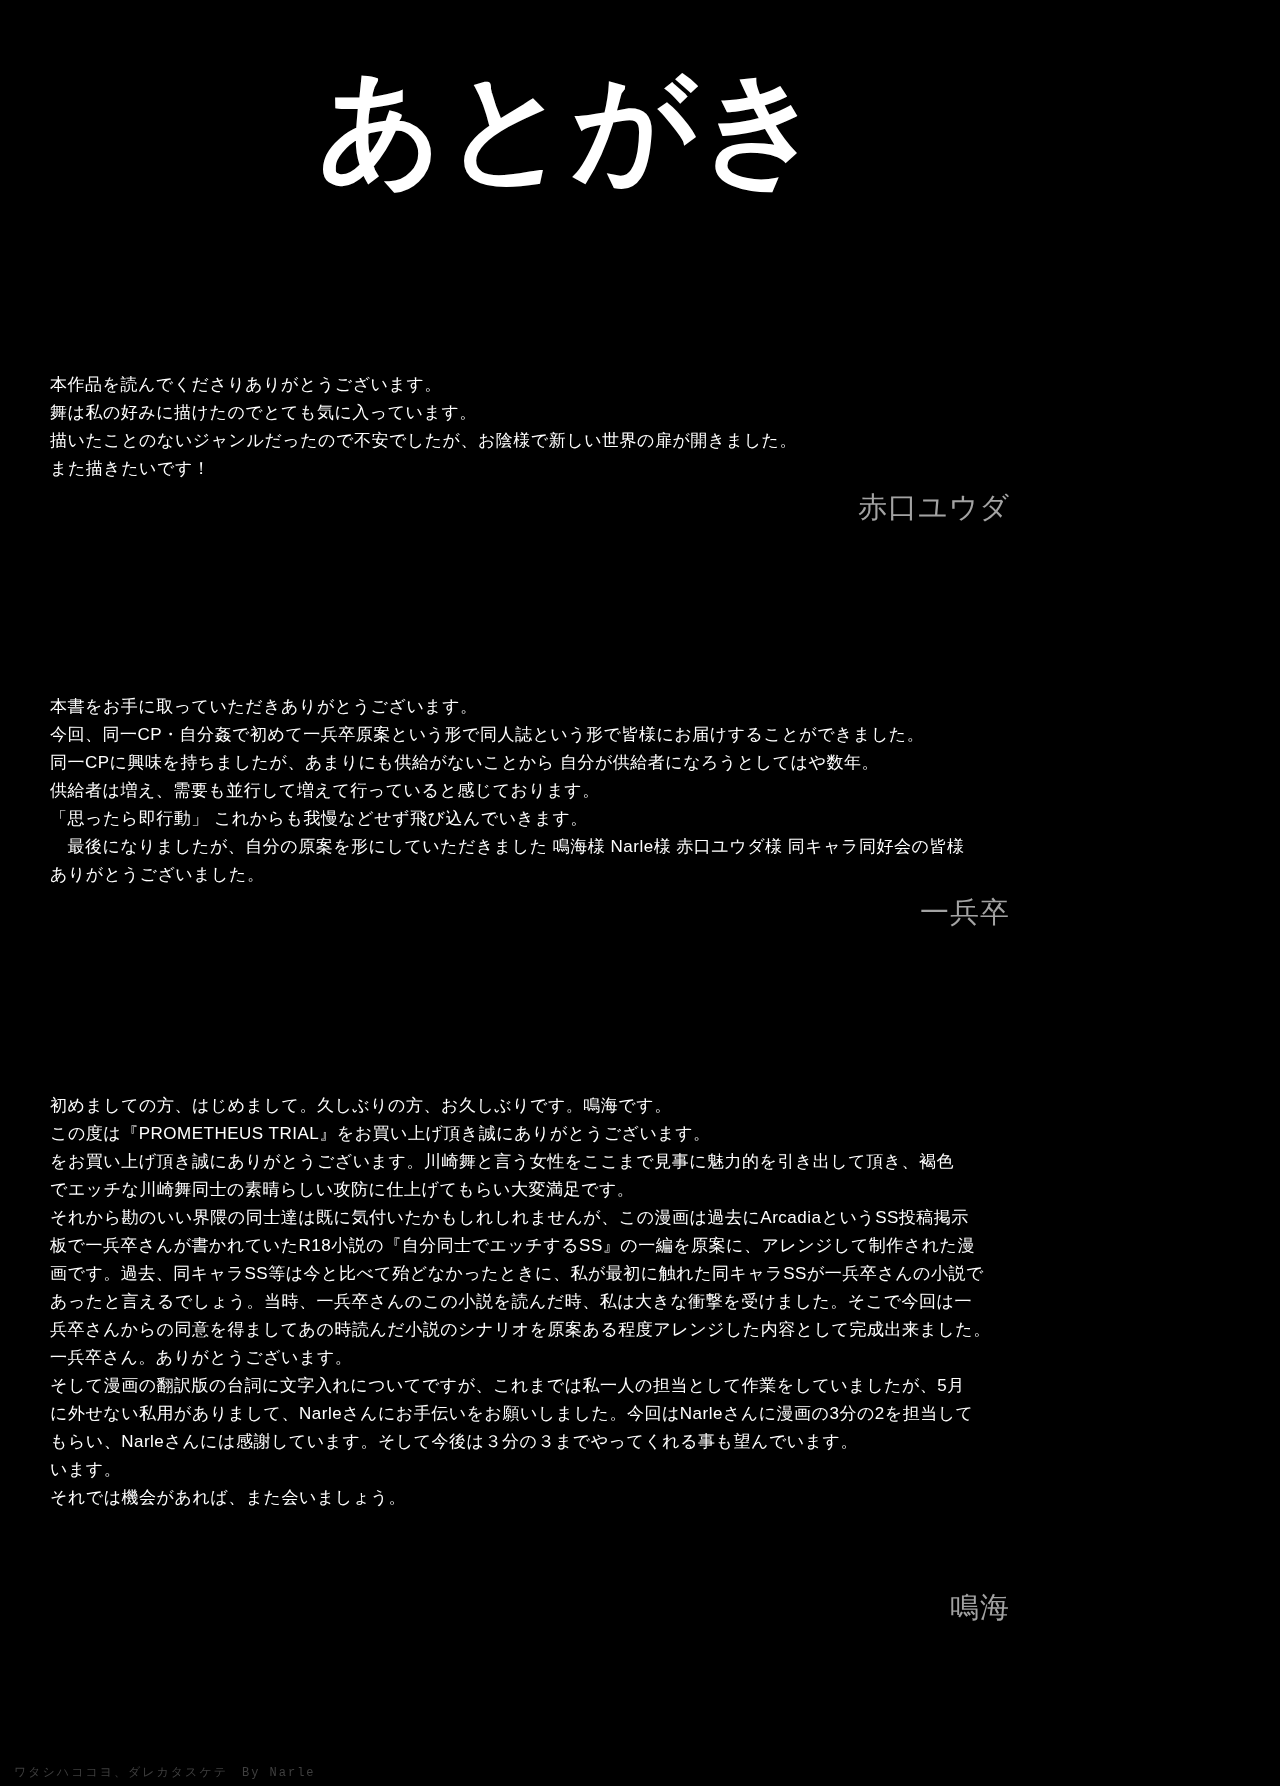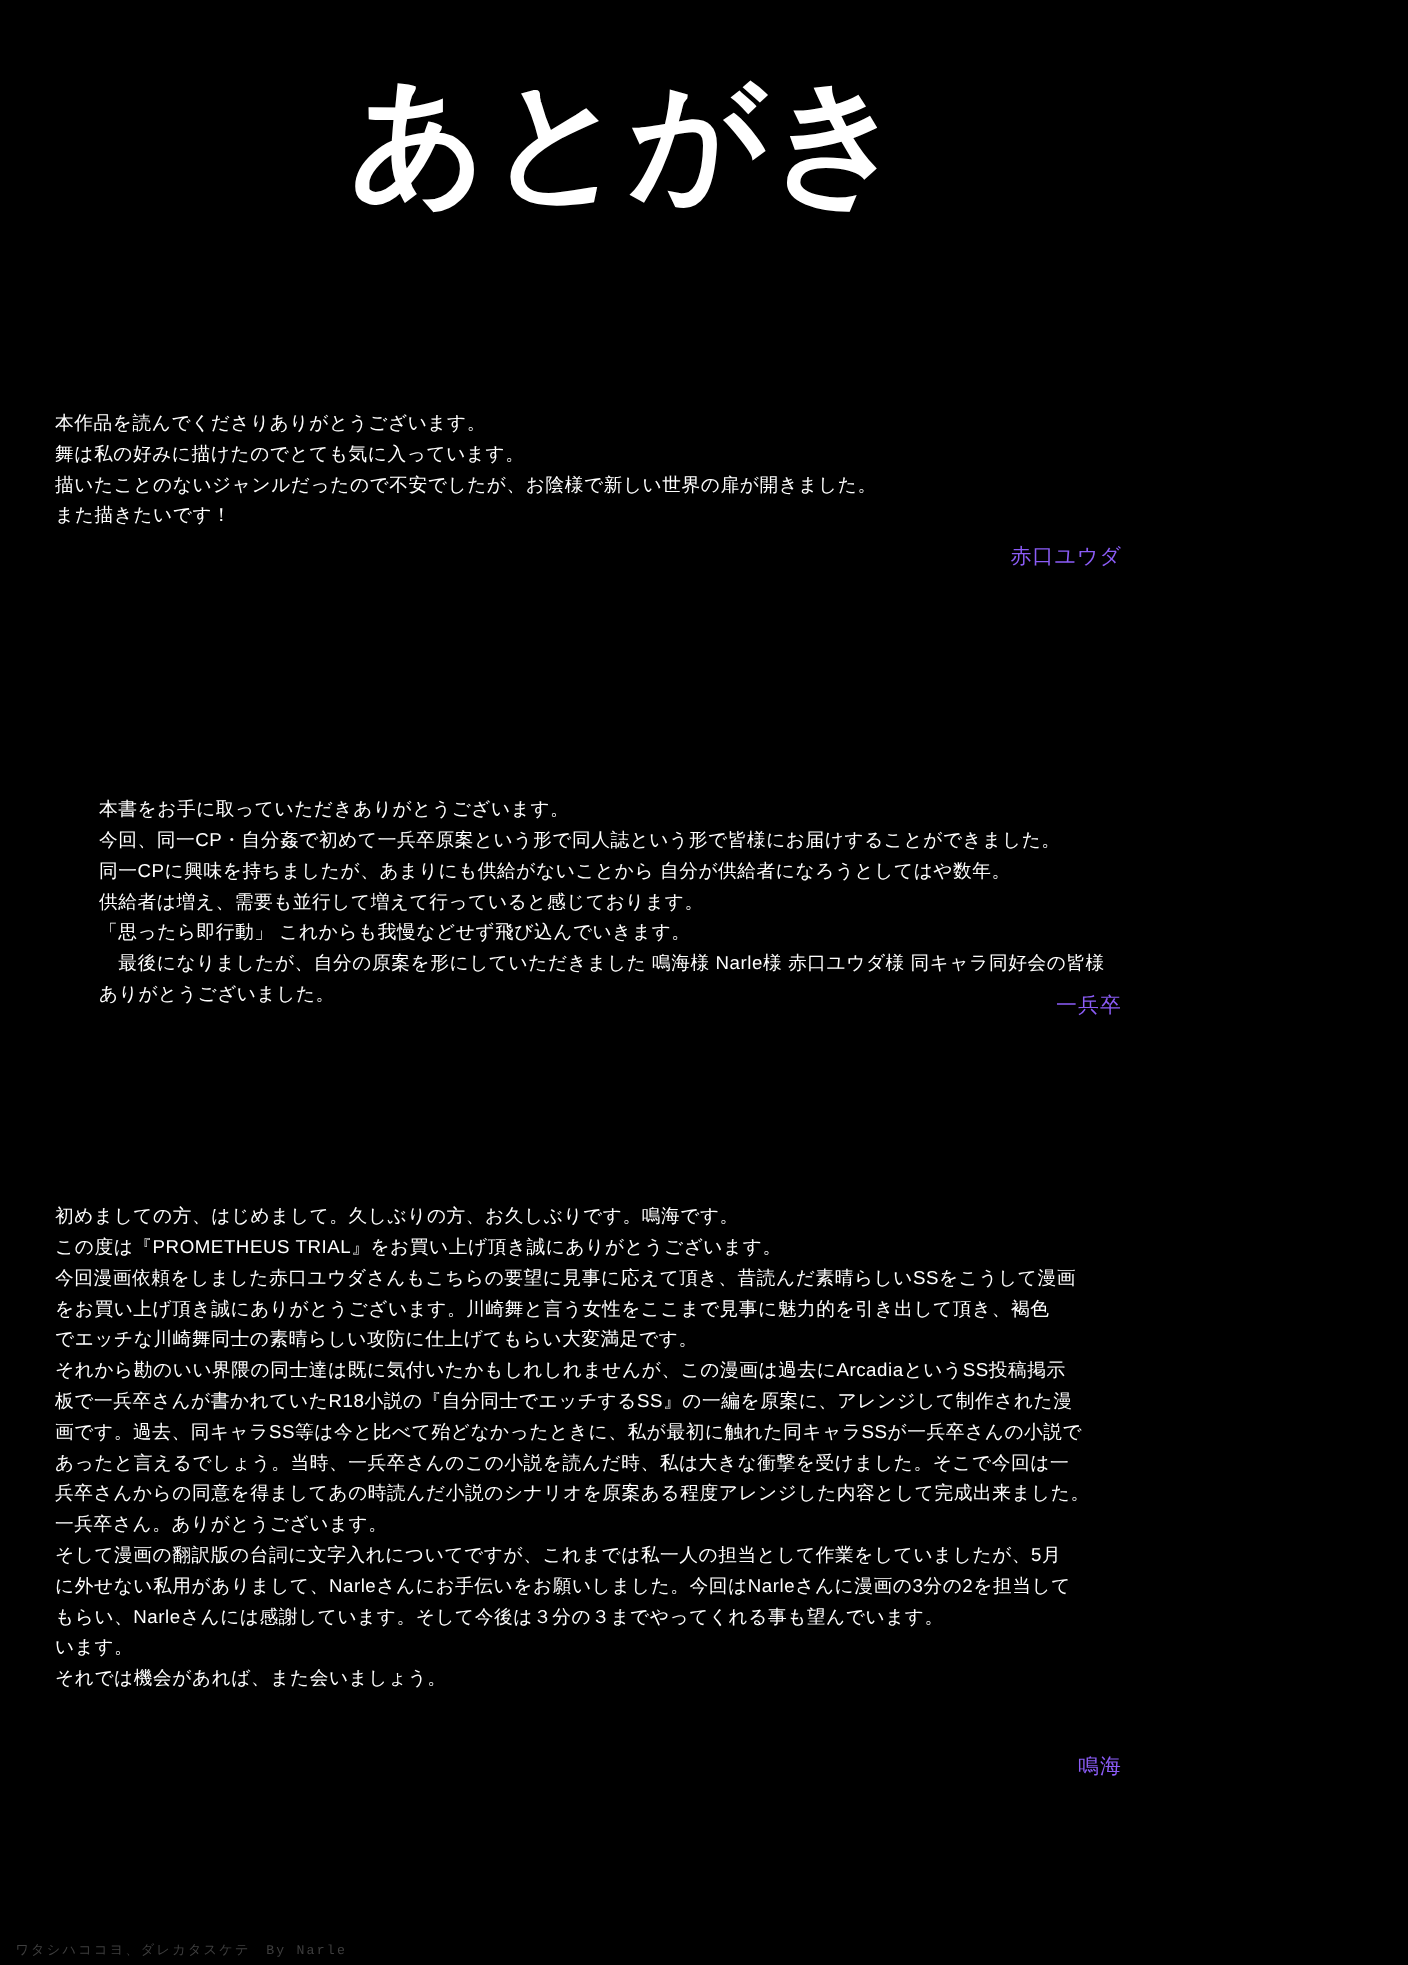--- a/index.html
+++ b/index.html
@@ -33,26 +33,26 @@
     right: 36px;
     font-size: 17px;
     line-height: 28px;
     letter-spacing: 0.5px;
   }
   .block .text-line {
     white-space: nowrap;
   }
   .signature {
     position: absolute;
-    right: 44px;
-    font-size: 19px;
+    right: 54px;
+    font-size: 29px;
     line-height: 34px;
     letter-spacing: 1px;
     text-align: right;
-    color: #8b5cf6;
+    color: #a3a3a3;
   }
   .footer-credit {
     position: absolute;
     left: 14px;
     top: 1766px;
     font-size: 12px;
     line-height: 14px;
     letter-spacing: 2px;
     color: #3f3f3f;
     font-family: Liberation Mono, monospace;
@@ -69,38 +69,37 @@
   <section class="block" style="top: 371px;">
     <div>
         <div class="text-line">本作品を読んでくださりありがとうございます。</div>
         <div class="text-line">舞は私の好みに描けたのでとても気に入っています。</div>
         <div class="text-line">描いたことのないジャンルだったので不安でしたが、お陰様で新しい世界の扉が開きました。</div>
         <div class="text-line">また描きたいです！</div>
       </div>
   </section>
   <div class="signature" style="top: 490px;">赤口ユウダ</div>
 
-  <section class="block" style="top: 722px; margin-left: 40px;">
+  <section class="block" style="top: 693px;">
     <div>
         <div class="text-line">本書をお手に取っていただきありがとうございます。</div>
         <div class="text-line">今回、同一CP・自分姦で初めて一兵卒原案という形で同人誌という形で皆様にお届けすることができました。</div>
         <div class="text-line">同一CPに興味を持ちましたが、あまりにも供給がないことから 自分が供給者になろうとしてはや数年。</div>
         <div class="text-line">供給者は増え、需要も並行して増えて行っていると感じております。</div>
         <div class="text-line">「思ったら即行動」 これからも我慢などせず飛び込んでいきます。</div>
         <div class="text-line">　最後になりましたが、自分の原案を形にしていただきました 鳴海様 Narle様 赤口ユウダ様 同キャラ同好会の皆様</div>
         <div class="text-line">ありがとうございました。</div>
       </div>
   </section>
   <div class="signature" style="top: 898px; font-family: Liberation Mono, monospace;">一兵卒</div>
 
   <section class="block" style="top: 1092px;">
     <div>
         <div class="text-line">初めましての方、はじめまして。久しぶりの方、お久しぶりです。鳴海です。</div>
         <div class="text-line">この度は『PROMETHEUS TRIAL』をお買い上げ頂き誠にありがとうございます。</div>
-        <div class="text-line">今回漫画依頼をしました赤口ユウダさんもこちらの要望に見事に応えて頂き、昔読んだ素晴らしいSSをこうして漫画</div>
         <div class="text-line">をお買い上げ頂き誠にありがとうございます。川崎舞と言う女性をここまで見事に魅力的を引き出して頂き、褐色</div>
         <div class="text-line">でエッチな川崎舞同士の素晴らしい攻防に仕上げてもらい大変満足です。</div>
         <div class="text-line">それから勘のいい界隈の同士達は既に気付いたかもしれしれませんが、この漫画は過去にArcadiaというSS投稿掲示</div>
         <div class="text-line">板で一兵卒さんが書かれていたR18小説の『自分同士でエッチするSS』の一編を原案に、アレンジして制作された漫</div>
         <div class="text-line">画です。過去、同キャラSS等は今と比べて殆どなかったときに、私が最初に触れた同キャラSSが一兵卒さんの小説で</div>
         <div class="text-line">あったと言えるでしょう。当時、一兵卒さんのこの小説を読んだ時、私は大きな衝撃を受けました。そこで今回は一</div>
         <div class="text-line">兵卒さんからの同意を得ましてあの時読んだ小説のシナリオを原案ある程度アレンジした内容として完成出来ました。</div>
         <div class="text-line">一兵卒さん。ありがとうございます。</div>
         <div class="text-line">そして漫画の翻訳版の台詞に文字入れについてですが、これまでは私一人の担当として作業をしていましたが、5月</div>
         <div class="text-line">に外せない私用がありまして、Narleさんにお手伝いをお願いしました。今回はNarleさんに漫画の3分の2を担当して</div>

